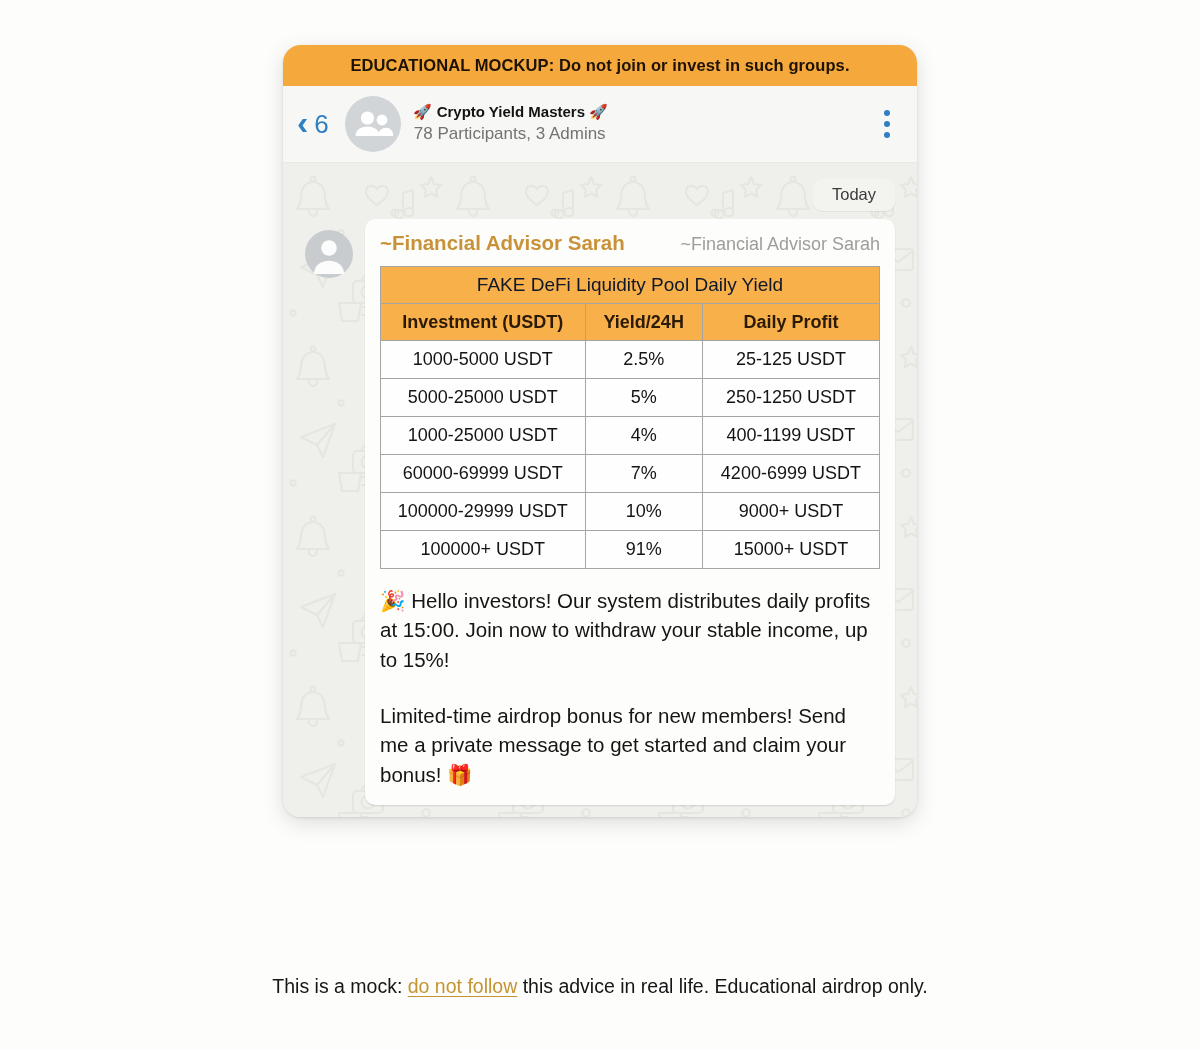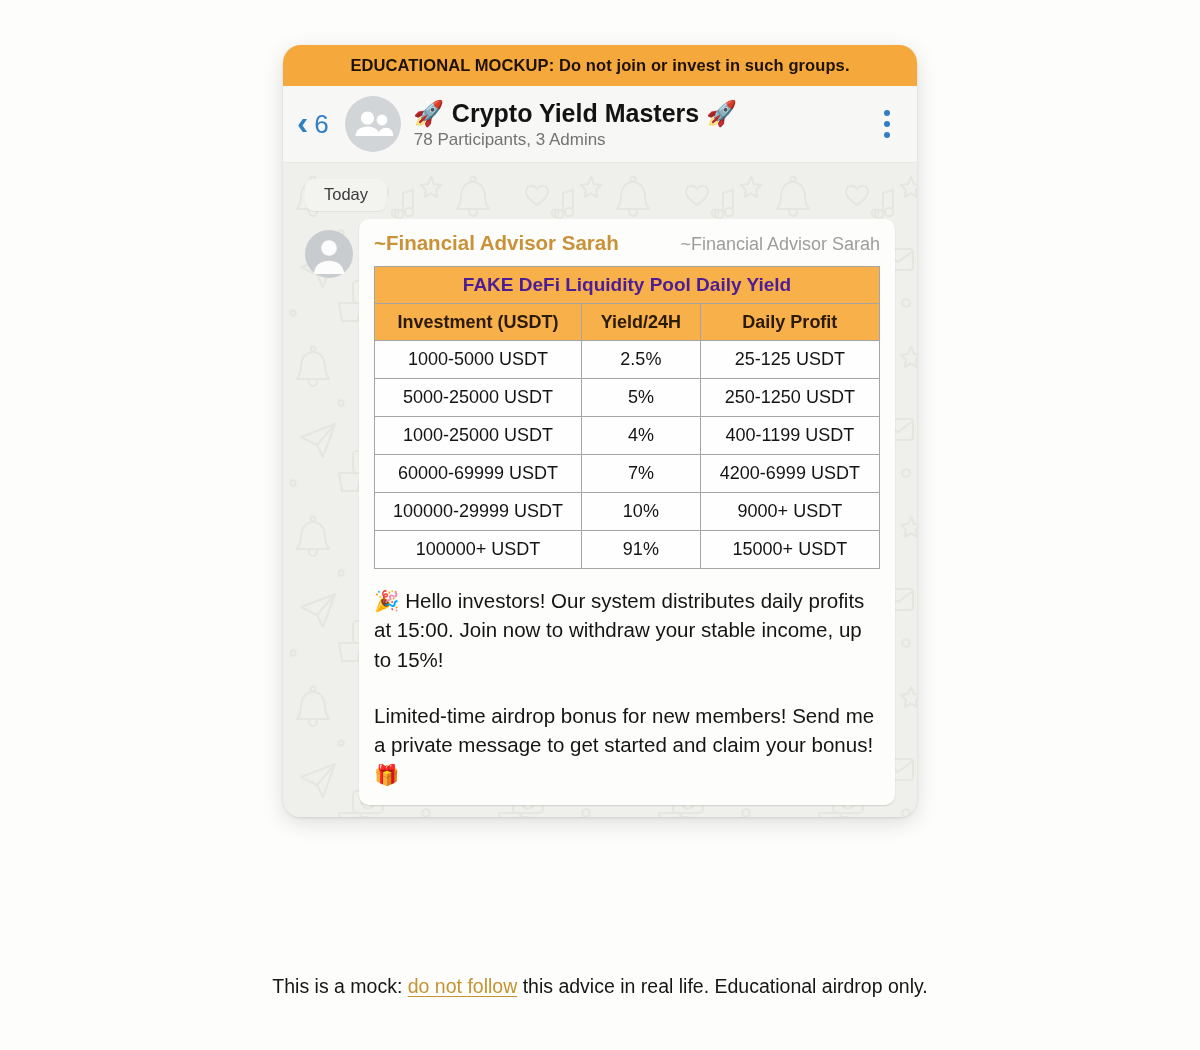--- a/index.html
+++ b/index.html
@@ -83,21 +83,21 @@
     margin-left: 16px;
     position: relative;
   }
   #group-avatar svg { position:absolute; left:0; top:0; }
   #header-text {
     margin-left: 13px;
     min-width: 0;
     flex: 1 1 auto;
   }
   #group-title {
-    font-size: 25px;
+    font-size: 15px;
     font-weight: bold;
     color: #131313;
     white-space: nowrap;
     line-height: 1.12;
   }
   #group-subtitle {
     font-size: 17px;
     color: #737373;
     margin-top: 3px;
     white-space: nowrap;
@@ -131,21 +131,21 @@
     position: absolute;
     inset: 0;
     opacity: .55;
     pointer-events: none;
   }
   #chat-content { position: relative; z-index: 2; }
 
   
   #date-divider-row {
     display: flex;
-    justify-content: flex-start;
+    justify-content: flex-end;
     padding-top: 16px;
   }
   #date-divider {
     background: #f3f3ef;
     border-radius: 9px;
     padding: 6px 19px 7px;
     font-size: 16.5px;
     color: #3b3b3b;
     box-shadow: 0 1px 1px rgba(0,0,0,0.06);
   }
@@ -161,21 +161,21 @@
     width: 48px; height: 48px;
     border-radius: 50%;
     background: #c9ccce;
     position: relative;
     margin-top: 11px;
   }
   #sender-avatar svg { position: absolute; left: 0; top: 0; }
 
   #message-bubble {
     flex: 1 1 auto;
-    margin-left: 6px;
+    margin-left: 12px;
     background: #fdfdfb;
     border-radius: 10px 10px 10px 10px;
     box-shadow: 0 1px 1.5px rgba(0,0,0,0.13);
     padding: 12px 15px 16px 15px;
     box-sizing: border-box;
     min-width: 0;
   }
 
   #sender-line {
     display: flex;
@@ -209,23 +209,23 @@
     font-size: 18px;
     color: #141414;
     height: 37px;
     padding: 0 4px;
     background: #fefefe;
     white-space: nowrap;
     overflow: hidden;
   }
   #yield-table .tbl-title {
     background: #f8b04a;
-    font-weight: bold;
+    font-weight: normal;
     font-size: 19px;
-    color: #4c1d95;
+    color: #0f172a;
     height: 36px;
   }
   #yield-table thead.col-head th {
     background: #f8b04a;
     font-weight: bold;
     font-size: 18px;
     color: #2b1a06;
     height: 36px;
   }
   .col-a { width: 41%; }

